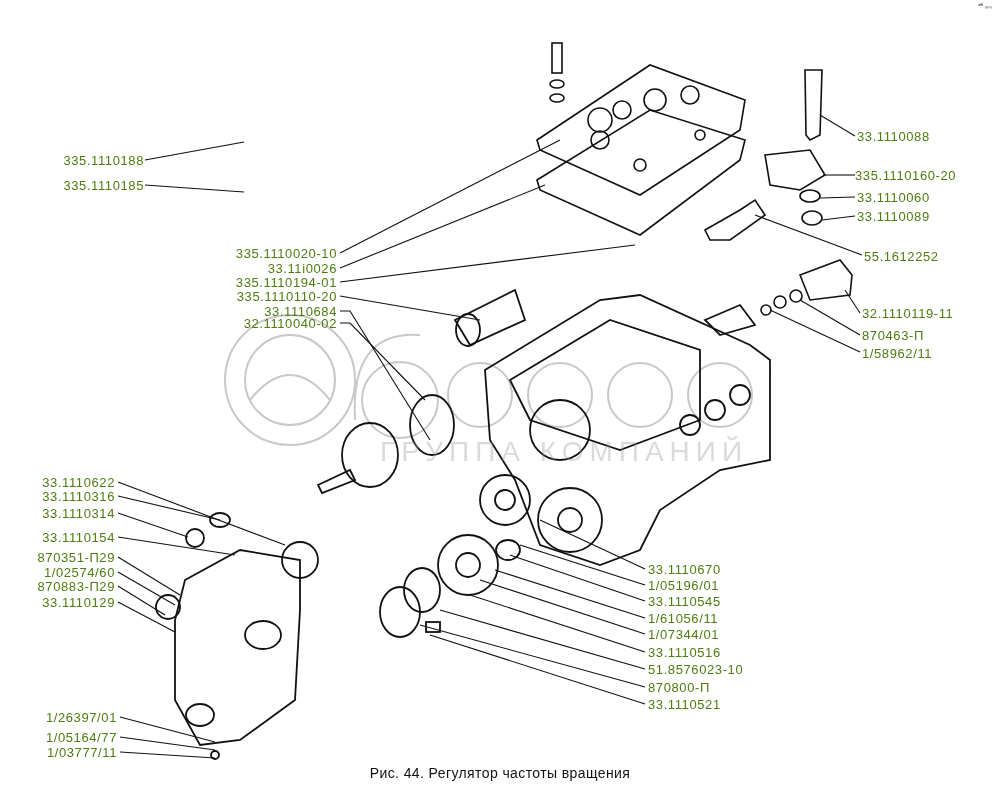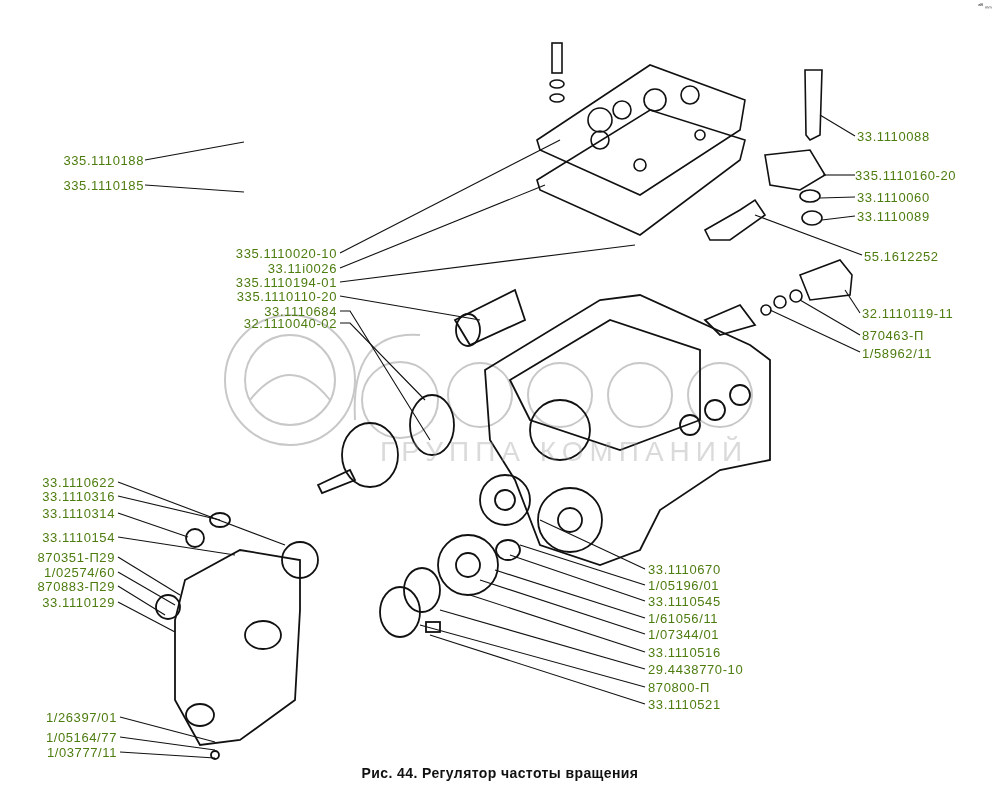--- a/index.html
+++ b/index.html
@@ -3,21 +3,21 @@
 <meta charset="utf-8">
 <style>
   html, body { margin: 0; padding: 0; background: #ffffff; }
   body { width: 1000px; height: 801px; position: relative; overflow: hidden;
          font-family: "Liberation Sans", sans-serif; color: #111; }
   #canvas { position: absolute; left: 0; top: 0; width: 1000px; height: 801px; }
   .lbl { position: absolute; font-size: 13px; letter-spacing: 0.6px; color: #4d7c0f;
          white-space: nowrap; line-height: 15px; }
   .lbl.r { text-align: center; }
   .caption { position: absolute; left: 0; width: 1000px; top: 765px; text-align: center;
-             font-size: 14px; font-weight: bold; letter-spacing: 0.4px; color: #111; }
+             font-size: 14px; font-weight: normal; letter-spacing: 0.4px; color: #111; }
   .corner { position: absolute; right: 8px; top: 2px; font-size: 6px; color: #333; }
   .wm { position: absolute; color: rgba(150,150,150,0.35); font-size: 28px;
         letter-spacing: 6px; left: 380px; top: 436px; }
 </style>
 </head>
 <body>
 
 <svg id="canvas" viewBox="0 0 1000 801" xmlns="http://www.w3.org/2000/svg">
 
   <g fill="none" stroke="#c8c8c8" stroke-width="2">
@@ -175,17 +175,17 @@
 <div class="lbl r" style="right:883px;top:710px">1/26397/01</div>
 <div class="lbl r" style="right:883px;top:730px">1/05164/77</div>
 <div class="lbl r" style="right:883px;top:745px">1/03777/11</div>
 
 <div class="lbl" style="left:648px;top:562px">33.1110670</div>
 <div class="lbl" style="left:648px;top:578px">1/05196/01</div>
 <div class="lbl" style="left:648px;top:594px">33.1110545</div>
 <div class="lbl" style="left:648px;top:611px">1/61056/11</div>
 <div class="lbl" style="left:648px;top:627px">1/07344/01</div>
 <div class="lbl" style="left:648px;top:645px">33.1110516</div>
-<div class="lbl" style="left:648px;top:662px">29.4438770-10</div>
+<div class="lbl" style="left:648px;top:662px">51.8576023-10</div>
 <div class="lbl" style="left:648px;top:680px">870800-П</div>
 <div class="lbl" style="left:648px;top:697px">33.1110521</div>
 
 <div class="caption">Рис. 44. Регулятор частоты вращения</div>
 
 </body></html>

